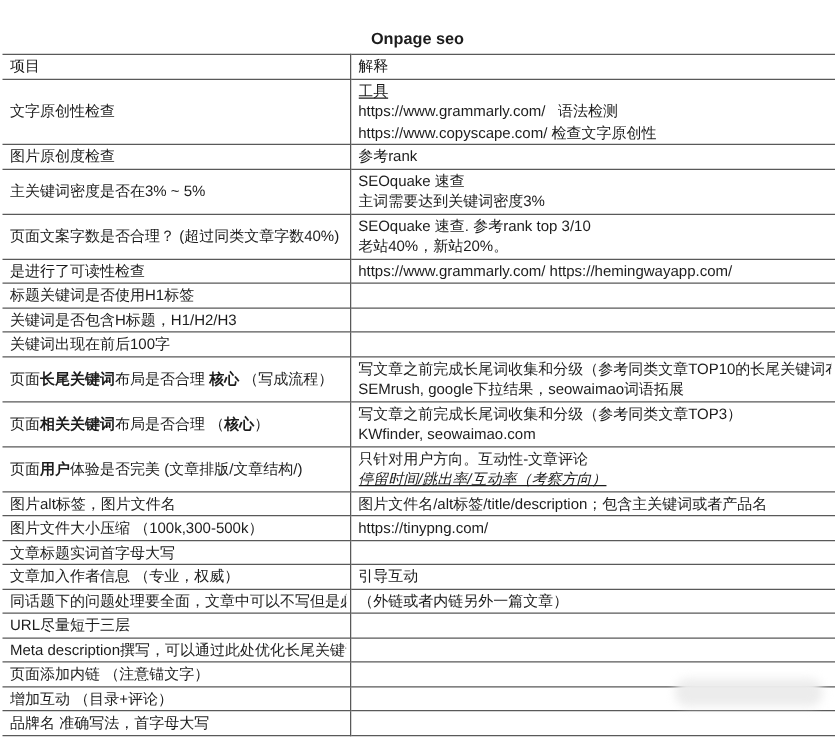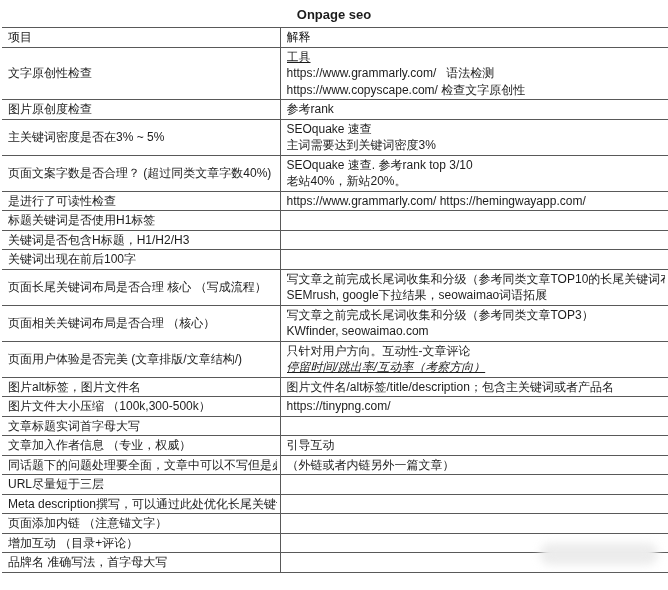--- a/index.html
+++ b/index.html
@@ -8,41 +8,41 @@
     --wm:#ececec;
   }
   html,body{margin:0;padding:0;}
   body{
     width:668px;height:590px;background:#ffffff;position:relative;
     font-family:"Liberation Sans","DejaVu Sans",sans-serif;color:var(--text);
     overflow:hidden;
   }
   .title{
     text-align:center;font-weight:bold;font-size:13px;
-    padding-top:8px;height:19px;line-height:14px;
+    padding-top:24px;height:19px;line-height:14px;
   }
   table{
     border-collapse:collapse;table-layout:fixed;
     width:666px;margin-left:2px;
   }
   td{
     border-bottom:1px solid var(--border);
     vertical-align:middle;
     font-size:12px;
     padding:1px 3px 1px 6px;
     overflow:hidden;
   }
   tr.header-row td{border-top:1px solid var(--border);}
   td.item{border-right:1px solid var(--border);}
   .line{
     line-height:16.5px;
     white-space:pre;
     overflow:hidden;
   }
-  .b{font-weight:normal;}
+  .b{font-weight:bold;}
   .u{text-decoration:underline;}
   .i{font-style:italic;}
   .watermark{
     position:absolute;left:540px;top:543px;width:118px;height:22px;
     background:var(--wm);border-radius:10px;filter:blur(4px);
     pointer-events:none;
   }
 </style>
 </head>
 <body>

